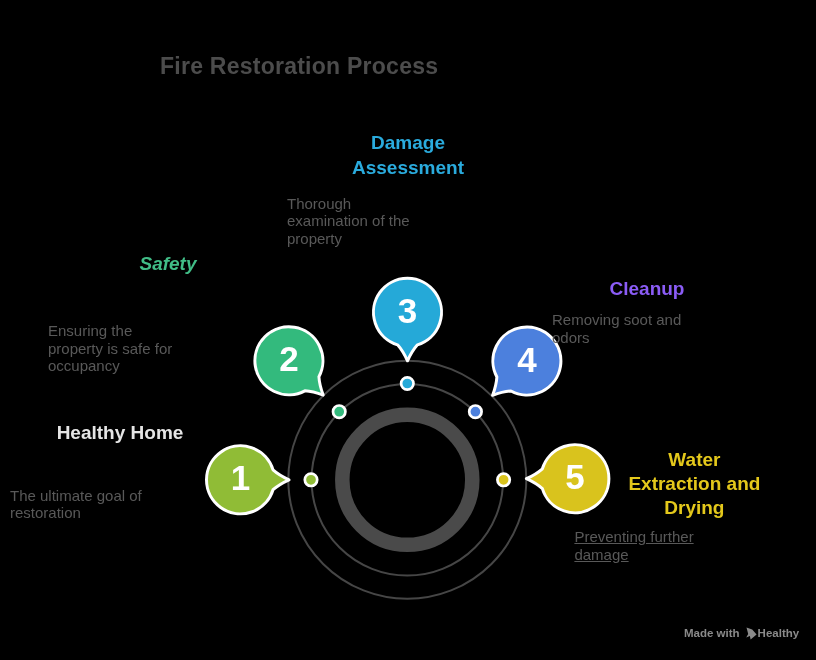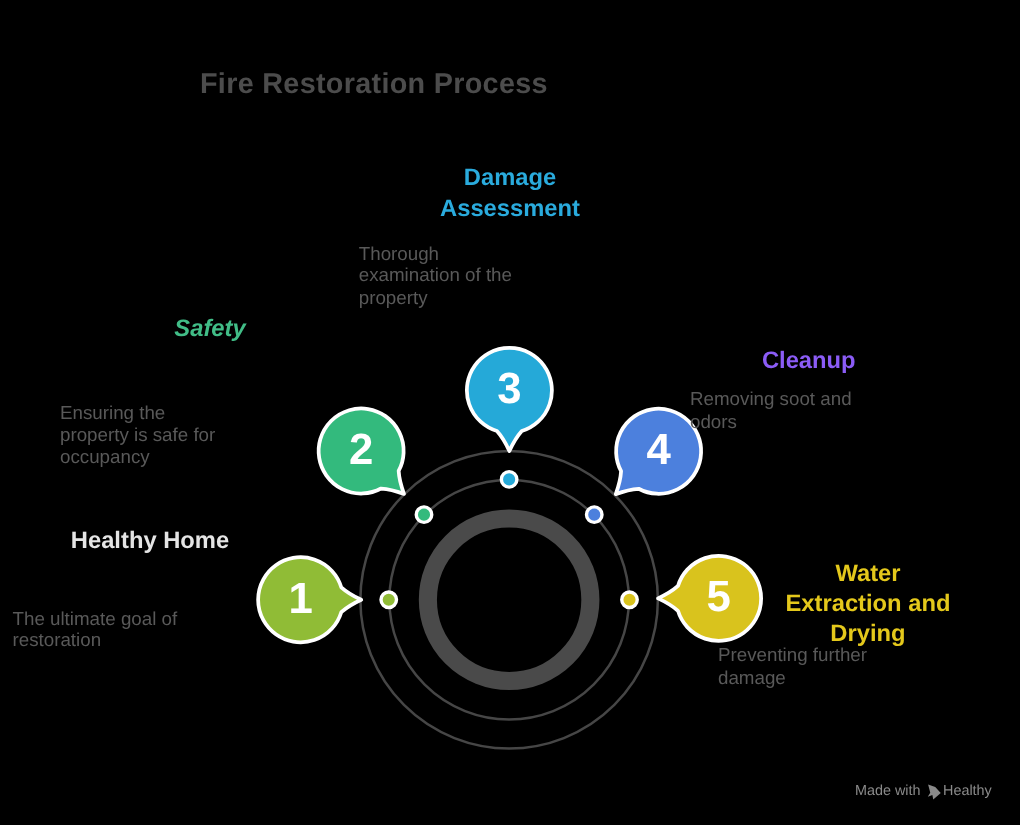--- a/index.html
+++ b/index.html
@@ -3,21 +3,21 @@
 <meta charset="utf-8">
 <style>
   html,body{margin:0;padding:0;}
   body{width:816px;height:660px;background:#000;position:relative;overflow:hidden;
        font-family:"Liberation Sans", sans-serif;transform:translateZ(0);-webkit-font-smoothing:antialiased;}
   .abs{position:absolute;}
   .title{color:#4c4c4c;font-size:23px;font-weight:bold;line-height:30px;
          width:500px;text-align:left;letter-spacing:0.25px;}
   .h{font-weight:bold;font-size:19px;line-height:24px;width:240px;text-align:center;}
   .b{color:#595959;font-size:15px;line-height:17.6px;width:240px;text-align:left;}
-  .wm{color:#8a8a8a;font-size:11.5px;}
+  .wm{color:#8a8a8a;font-size:11.5px;font-weight:bold;}
 </style>
 </head>
 <body>
 <svg class="abs" style="left:0;top:0" width="816" height="660" viewBox="0 0 816 660">
 
   <circle cx="407.3" cy="479.8" r="119" fill="none" stroke="#464646" stroke-width="2"></circle>
   <circle cx="407.3" cy="479.8" r="95.8" fill="none" stroke="#464646" stroke-width="2"></circle>
 
   <circle cx="407.3" cy="479.8" r="65" fill="none" stroke="#4a4a4a" stroke-width="14.5"></circle>
 
@@ -54,21 +54,21 @@
 <div class="abs h" style="left:48px;top:251.9px;color:#41bd87;font-style:italic;">Safety</div>
 <div class="abs b" style="left:48px;top:291.1px;margin-top:31px;">Ensuring the<br>property is safe for<br>occupancy</div>
 
 <div class="abs h" style="left:527px;top:277.4px;color:#8b5cf6;">Cleanup</div>
 <div class="abs b" style="left:552px;top:311.1px;">Removing soot and<br>odors</div>
 
 <div class="abs h" style="left:0px;top:420.6px;color:#e5e5e5;">Healthy Home</div>
 <div class="abs b" style="left:10px;top:454.5px;margin-top:32px;">The ultimate goal of<br>restoration</div>
 
 <div class="abs h" style="left:574.4px;top:419.8px;color:#e4c81b;margin-top:28px;">Water<br>Extraction and<br>Drying</div>
-<div class="abs b" style="left:574.4px;top:516px;">Preventing further<br>damage</div>
+<div class="abs b" style="left:574.4px;top:528px;text-decoration:underline;">Preventing further<br>damage</div>
 
 <div class="abs wm" style="left:684px;top:626.5px;display:flex;align-items:center;">
   <span>Made with</span>
   <svg width="11" height="13" viewBox="0 0 11 13" style="margin-left:6px;margin-right:1px;">
     <path fill="#8a8a8a" d="M0.5 0.5 L6.2 2.6 L10.6 7.4 L4.6 12.6 L3.9 8.9 L0.2 10.4 L2.2 7.1 Z"></path>
   </svg>
   <span>Healthy</span>
 </div>
 
 </body></html>

